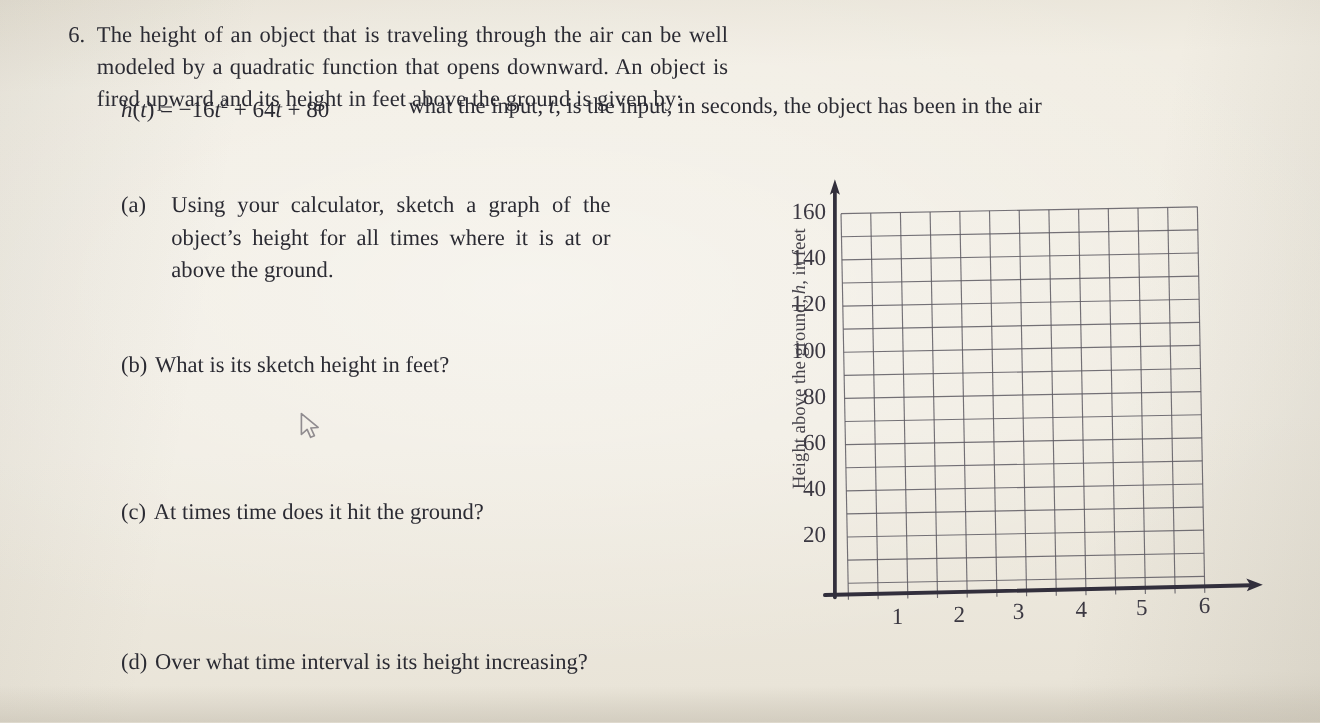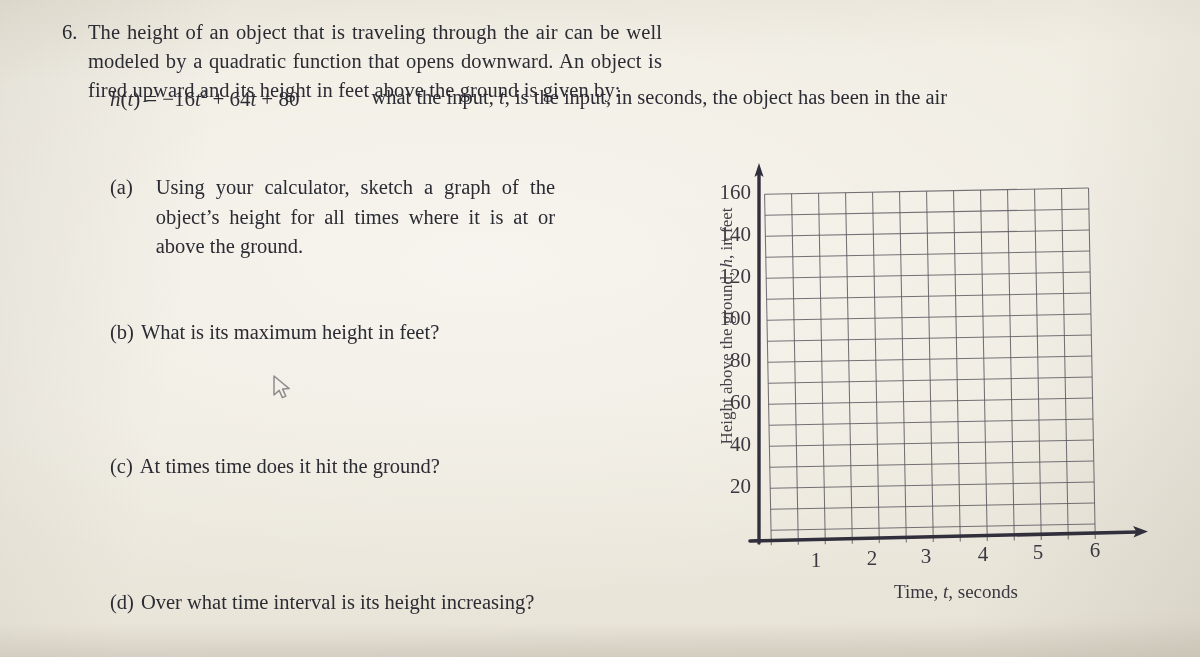--- a/index.html
+++ b/index.html
@@ -195,21 +195,21 @@
 
   <div class="parts">
 
     <div class="part part-a">
       <span class="lbl">(a)</span>
       <span class="txt">Using your calculator, sketch a graph of the object’s height for all times where it is at or above the ground.</span>
     </div>
 
     <div class="part part-b">
       <span class="lbl">(b)</span>
-      <span class="txt">What is its maximum height in feet?</span>
+      <span class="txt">What is its sketch height in feet?</span>
     </div>
 
     <div class="part part-c">
       <span class="lbl">(c)</span>
       <span class="txt">At times time does it hit the ground?</span>
     </div>
 
     <div class="part part-d">
       <span class="lbl">(d)</span>
       <span class="txt">Over what time interval is its height increasing?</span>
@@ -291,19 +291,18 @@
         <text x="250" y="412">3</text>
         <text x="307" y="410">4</text>
         <text x="362" y="408">5</text>
         <text x="419" y="406">6</text>
       </g>
 
     </svg>
 
     <div class="ylabel"><span>Height above the ground, </span><i>h</i><span>, in feet</span></div>
 
-    <div class="xlabel"><span>Time, </span><i>t</i><span>, seconds</span></div>
 
   </div>
 
 </div>
 
 <div class="bottom-shade"></div>
 
 </body></html>

